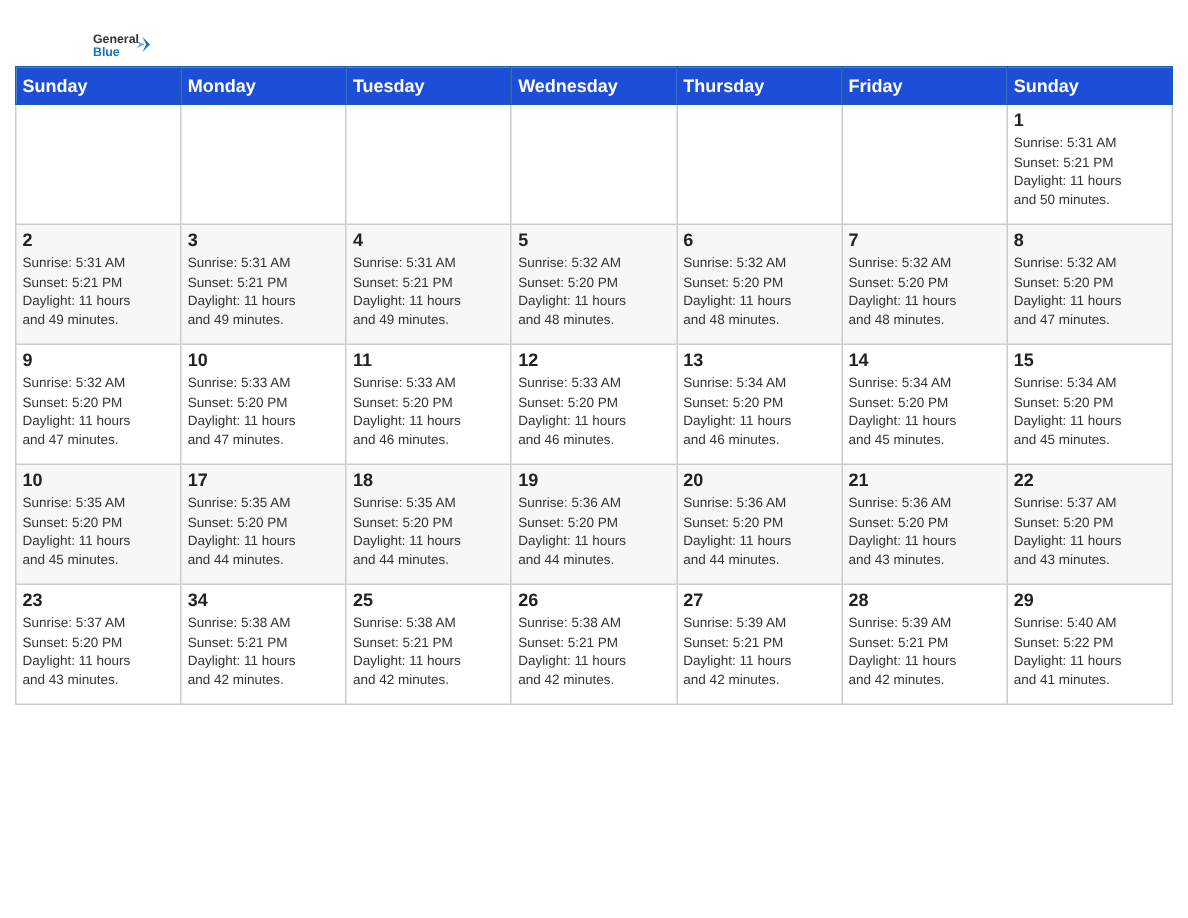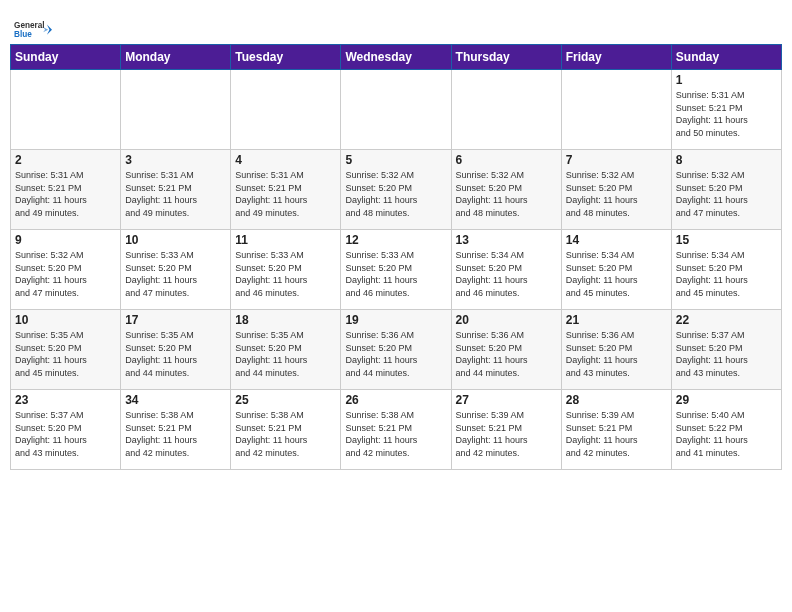--- a/index.html
+++ b/index.html
@@ -9,20 +9,21 @@
       width: 792px;
       min-height: 612px;
       padding: 10px;
     }
     .header-area {
       display: flex;
       align-items: flex-start;
       justify-content: space-between;
       margin-bottom: 4px;
       padding: 0 4px;
+      margin-left: 48px;
     }
     .logo {
       display: flex;
       flex-direction: column;
       align-items: flex-start;
       padding-top: 6px;
     }
     .logo-icon {
       width: 38px;
       height: 22px;
@@ -80,21 +81,21 @@
     .empty-cell {
       background: #f9f9f9;
     }
     tr:nth-child(even) td {
       background: #f7f7f7;
     }
     tr:nth-child(odd) td {
       background: #ffffff;
     }
     .calendar thead tr th {
-      background: #4c1d95;
+      background: #1d4ed8;
     }
   </style>
 </head>
 <body>
 
 <div class="header-area">
   <div class="logo">
     <svg class="logo-icon" viewBox="0 0 60 30" xmlns="http://www.w3.org/2000/svg">
       <text x="0" y="14" font-size="13" font-family="Arial" font-weight="bold" fill="#333">General</text>
       <text x="0" y="28" font-size="13" font-family="Arial" font-weight="bold" fill="#1a6fc4">Blue</text>

